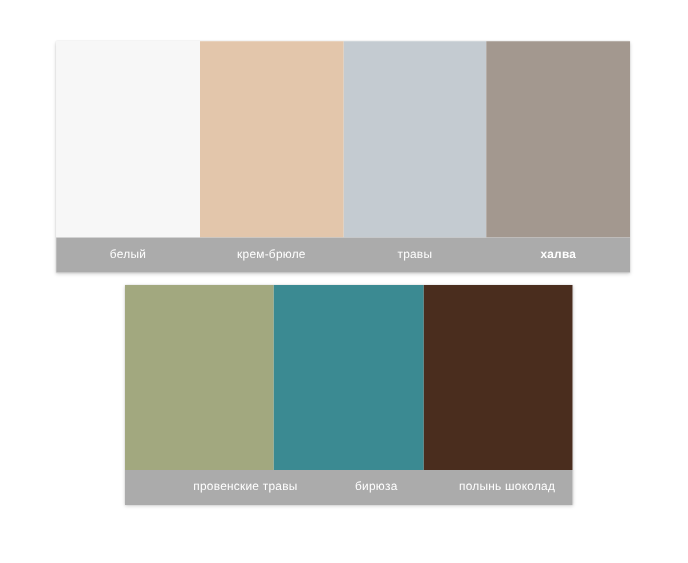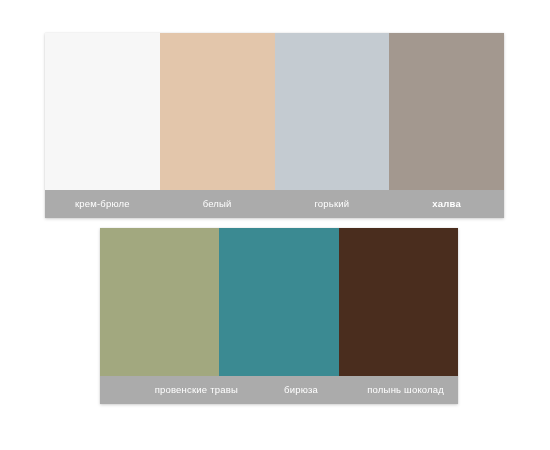--- a/index.html
+++ b/index.html
@@ -105,23 +105,23 @@
 <div id="palette-board" style="background-color: rgb(255, 255, 255);">
 
   <div class="palette-row" id="palette-row-top">
     <div class="swatch-strip">
       <div class="swatch-color" style="background-color: rgb(247, 247, 247);"></div>
       <div class="swatch-color" style="background-color: rgb(227, 198, 171);"></div>
       <div class="swatch-color" style="background-color: rgb(196, 203, 209);"></div>
       <div class="swatch-color" style="background-color: rgb(163, 152, 143);"></div>
     </div>
     <div class="label-bar" style="background-color: rgb(171, 171, 171);">
+      <div class="swatch-label" style="color: rgb(255, 255, 255);">белый</div>
       <div class="swatch-label" style="color: rgb(255, 255, 255);">крем-брюле</div>
-      <div class="swatch-label" style="color: rgb(255, 255, 255);">белый</div>
-      <div class="swatch-label" style="color: rgb(255, 255, 255);">горький</div>
+      <div class="swatch-label" style="color: rgb(255, 255, 255);">травы</div>
       <div class="swatch-label" style="color: rgb(255, 255, 255); font-weight: bold;">халва</div>
     </div>
   </div>
 
   <div class="palette-row" id="palette-row-bottom">
     <div class="swatch-strip">
       <div class="swatch-color" style="background-color: rgb(162, 168, 127);"></div>
       <div class="swatch-color" style="background-color: rgb(59, 138, 146);"></div>
       <div class="swatch-color" style="background-color: rgb(74, 45, 30);"></div>
     </div>

